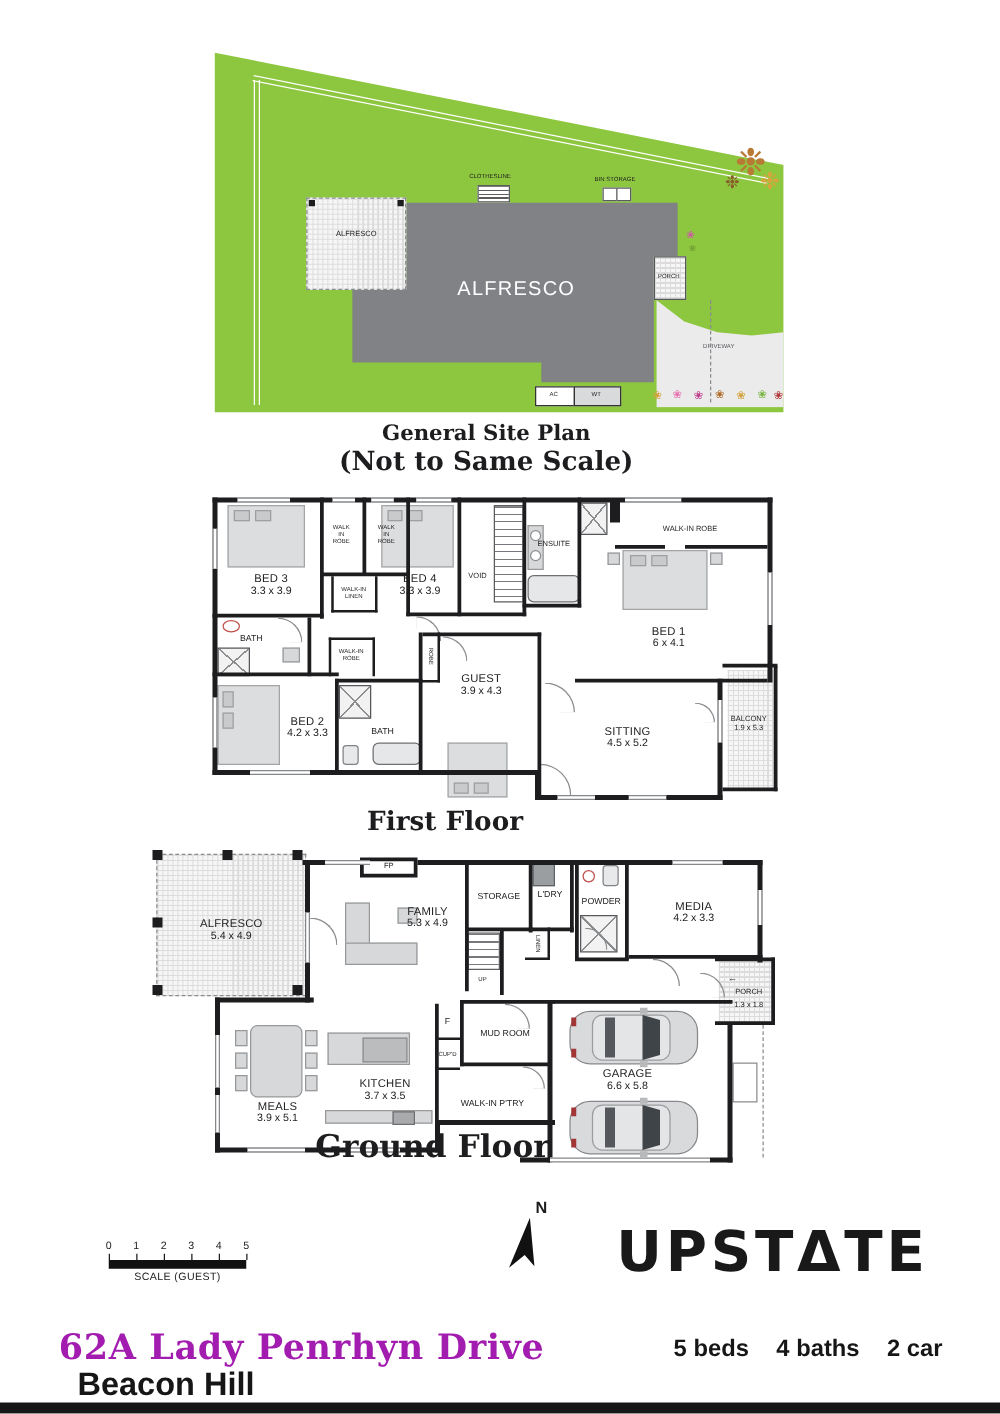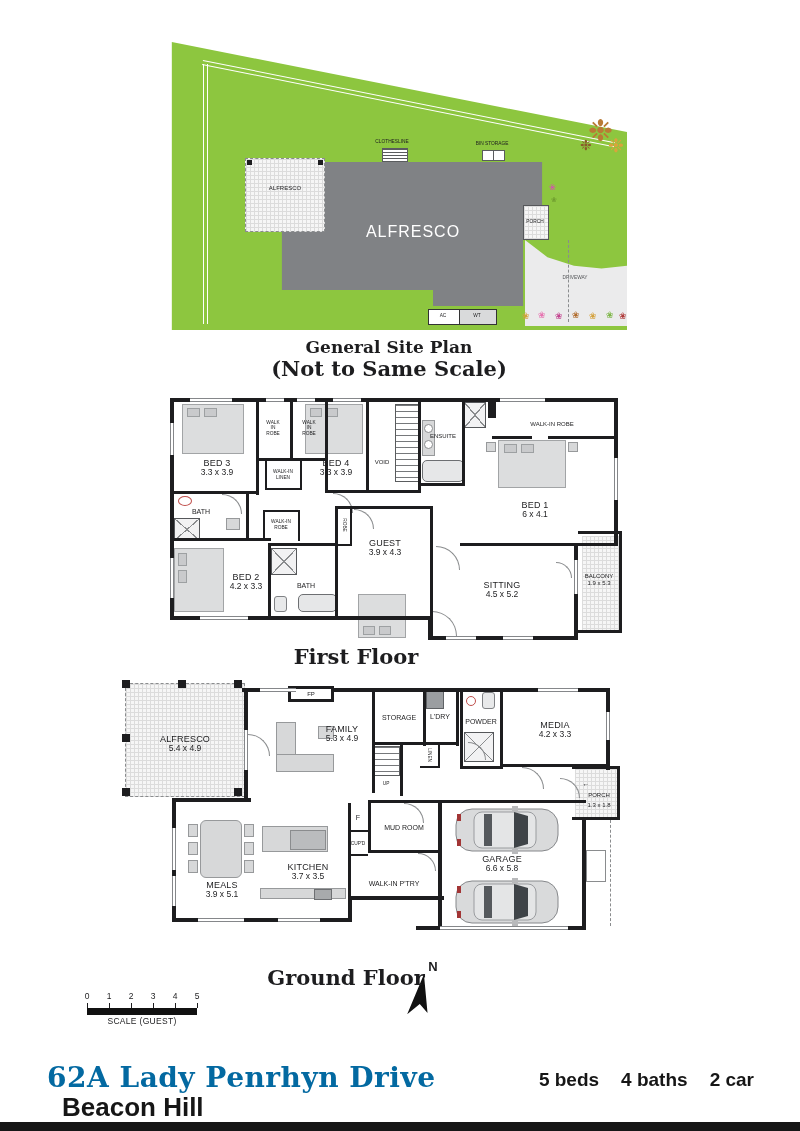--- a/index.html
+++ b/index.html
@@ -376,21 +376,21 @@
     <div class="lbl t7" style="left:320px;top:39px">L'DRY</div>
     <div class="lbl vert t6 s8" style="left:309px;top:77px">LINEN</div>
     <div class="lbl t7" style="left:361px;top:44px">POWDER</div>
     <div class="lbl t6 s8" style="left:266px;top:106px">UP</div>
     <div class="lbl t7" style="left:284px;top:150px">MUD ROOM</div>
     <div class="lbl t7" style="left:274px;top:206px">WALK-IN P'TRY</div>
     <div class="lbl t7" style="left:238px;top:140px">F</div>
     <div class="lbl t6 s8" style="left:238px;top:166px">CUP'D</div>
   </section>
 
-  <div class="lbl serif" style="left:346px;top:978px;font-size:21px">Ground Floor</div>
+  <div class="lbl serif" style="left:346px;top:918px;font-size:25px">Ground Floor</div>
 
   <div class="p" style="left:85px;top:992px;width:116px;height:40px">
     <span class="lbl" style="left:2px;top:5px;font-size:8.5px">0</span>
     <span class="lbl" style="left:24px;top:5px;font-size:8.5px">1</span>
     <span class="lbl" style="left:46px;top:5px;font-size:8.5px">2</span>
     <span class="lbl" style="left:68px;top:5px;font-size:8.5px">3</span>
     <span class="lbl" style="left:90px;top:5px;font-size:8.5px">4</span>
     <span class="lbl" style="left:112px;top:5px;font-size:8.5px">5</span>
     <i class="w" style="left:2px;top:11px;width:1px;height:5px"></i>
     <i class="w" style="left:24px;top:11px;width:1px;height:5px"></i>
@@ -402,22 +402,23 @@
     <div class="lbl" style="left:57px;top:30px;font-size:8.5px;letter-spacing:.3px">SCALE (GUEST)</div>
   </div>
 
   <div class="lbl" style="left:433px;top:967px;font-size:13px;font-weight:bold">N</div>
   <div class="p" style="left:406px;top:972px;width:30px;height:46px;transform:rotate(8deg)">
     <svg width="30" height="46" viewBox="0 0 30 46">
         <polygon points="15,2 24,40 15,32 4,44" fill="#111"></polygon>
       </svg>
   </div>
 
-
-  <div class="p serif" style="left:47px;top:1061px;font-size:28px;letter-spacing:.5px;color:#0369a1">62A Lady Penrhyn Drive</div>
+  <div class="p" style="left:493px;top:979px;font-family:'DejaVu Sans','Liberation Sans',sans-serif;font-size:45px;font-weight:bold;letter-spacing:3px;color:#191919;line-height:1">UPSTΔTE</div>
+
+  <div class="p serif" style="left:47px;top:1061px;font-size:28px;letter-spacing:.5px;color:#a21caf">62A Lady Penrhyn Drive</div>
   <div class="p" style="left:62px;top:1092px;font-size:26px;font-weight:bold;color:#161616">Beacon Hill</div>
 
   <div class="p" style="right:46px;top:1069px;display:flex;gap:22px;font-size:19px;font-weight:bold;color:#161616">
     <span>5 beds</span>
     <span>4 baths</span>
     <span>2 car</span>
   </div>
 
   <div class="p" style="left:0;top:1122px;width:800px;height:9px;background:#161616"></div>
 </div>

